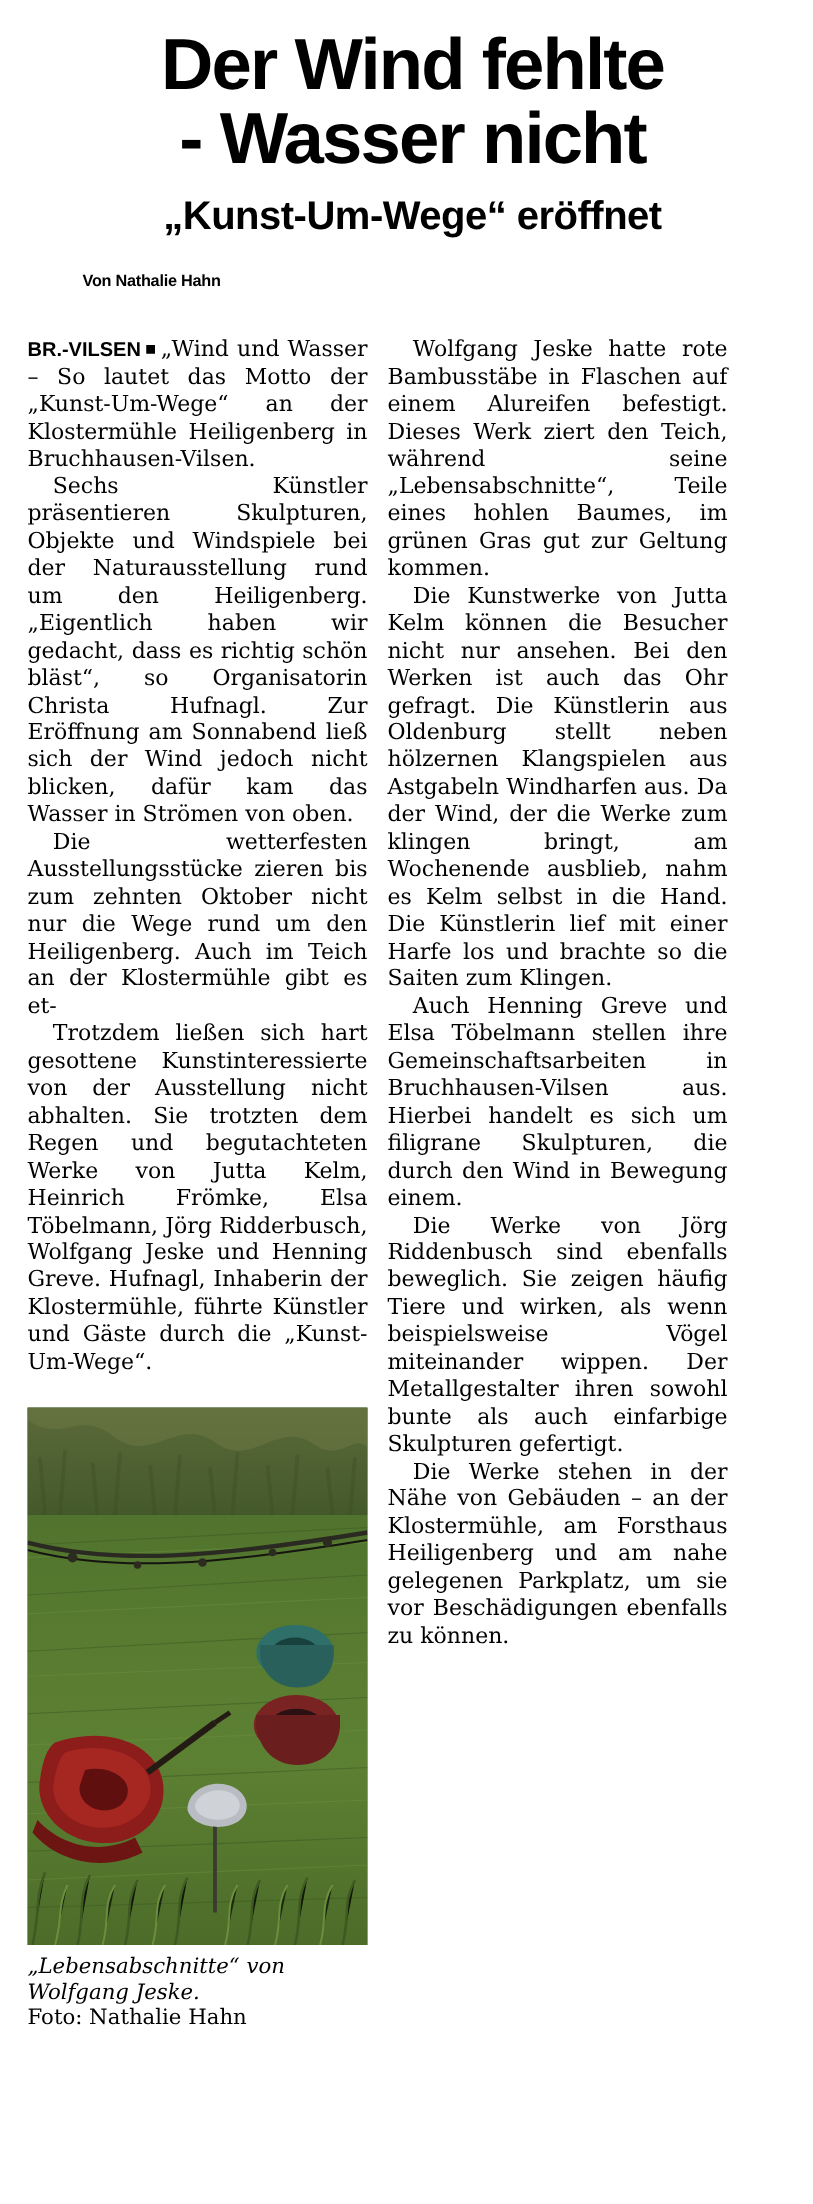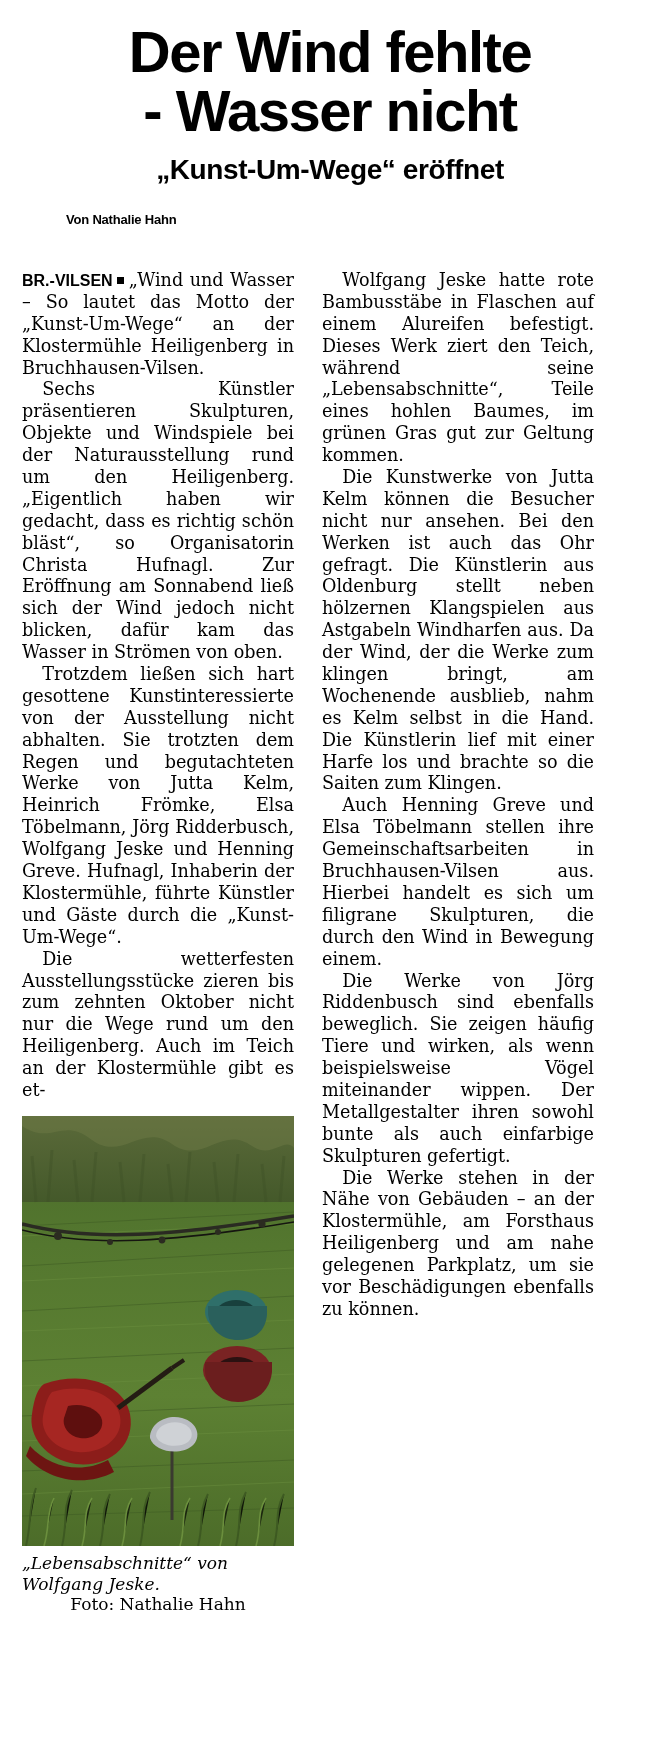--- a/index.html
+++ b/index.html
@@ -35,41 +35,41 @@
     letter-spacing: -1.5px;
     text-align: center;
     margin: 0;
   }
   .headline .l2 {
     display: block;
   }
   .subhead {
     font-family: "Liberation Sans", sans-serif;
     font-weight: bold;
-    font-size: 28px;
+    font-size: 32px;
     text-align: center;
     margin: 14px 0 0 0;
     letter-spacing: -0.4px;
   }
   .byline {
     font-family: "Liberation Sans", sans-serif;
     font-weight: bold;
     font-size: 13px;
     margin: 26px 0 0 26px;
     letter-spacing: -0.2px;
   }
 
   
   .columns {
     position: absolute;
     top: 258px;
     left: 22px;
     width: 610px;
     display: flex;
-    gap: 28px;
+    gap: 16px;
   }
   .col {
     width: 272px;
   }
   .col.left { padding-top: 0; }
   .col.right { padding-top: 0; }
 
   p.body {
     margin: 0;
     font-size: 17.6px;
@@ -90,38 +90,38 @@
     display: inline-block;
     width: 7px;
     height: 7px;
     background: #000;
     vertical-align: 2px;
     margin: 0 5px 0 4px;
   }
 
   
   .photo-block {
-    margin-top: 14px;
+    margin-top: 24px;
   }
   .photo {
     position: relative;
     width: 272px;
     height: 430px;
     overflow: hidden;
     background: #2f4a1c;
   }
   .photo svg { display: block; }
   .caption {
     font-size: 17px;
     line-height: 1.22;
     margin: 7px 0 0 0;
   }
   .caption .credit {
     display: block;
-    text-align: center;
+    text-align: left;
   }
   .cap-italic { font-style: italic; }
 </style>
 </head>
 <body>
 
 <div class="page">
 
   <div class="headline-wrap">
     <h1 class="headline">
@@ -130,22 +130,22 @@
     </h1>
     <div class="subhead">„Kunst-Um-Wege“ eröffnet</div>
     <div class="byline">Von Nathalie Hahn</div>
   </div>
 
   <div class="columns">
 
     <div class="col left">
       <p class="body"><span class="lead-place">BR.-VILSEN</span><span class="sq"></span><span>„Wind und Wasser – So lautet das Motto der „Kunst-Um-Wege“ an der Klostermühle Heiligenberg in Bruchhausen-Vilsen.</span></p>
       <p class="body indent"><span>Sechs Künstler präsentieren Skulpturen, Objekte und Windspiele bei der Naturausstellung rund um den Heiligenberg. „Eigentlich haben wir gedacht, dass es richtig schön bläst“, so Organisatorin Christa Hufnagl. Zur Eröffnung am Sonnabend ließ sich der Wind jedoch nicht blicken, dafür kam das Wasser in Strömen von oben.</span></p>
+      <p class="body indent"><span>Die wetterfesten Ausstellungsstücke zieren bis zum zehnten Oktober nicht nur die Wege rund um den Heiligenberg. Auch im Teich an der Klostermühle gibt es et-</span></p>
       <p class="body indent"><span>Trotzdem ließen sich hart gesottene Kunstinteressierte von der Ausstellung nicht abhalten. Sie trotzten dem Regen und begutachteten Werke von Jutta Kelm, Heinrich Frömke, Elsa Töbelmann, Jörg Ridderbusch, Wolfgang Jeske und Henning Greve. Hufnagl, Inhaberin der Klostermühle, führte Künstler und Gäste durch die „Kunst-Um-Wege“.</span></p>
-      <p class="body indent"><span>Die wetterfesten Ausstellungsstücke zieren bis zum zehnten Oktober nicht nur die Wege rund um den Heiligenberg. Auch im Teich an der Klostermühle gibt es et-</span></p>
 
       <div class="photo-block">
         <div class="photo">
           <svg width="272" height="430" viewBox="0 0 272 430" xmlns="http://www.w3.org/2000/svg" aria-hidden="true">
             <defs>
               <linearGradient id="grass" x1="0" y1="0" x2="0" y2="1">
                 <linearGradient></linearGradient>
               </linearGradient>
               <linearGradient id="g1" x1="0" y1="0" x2="0" y2="1">
                 <stop offset="0%" stop-color="#4a6b2a"></stop>

